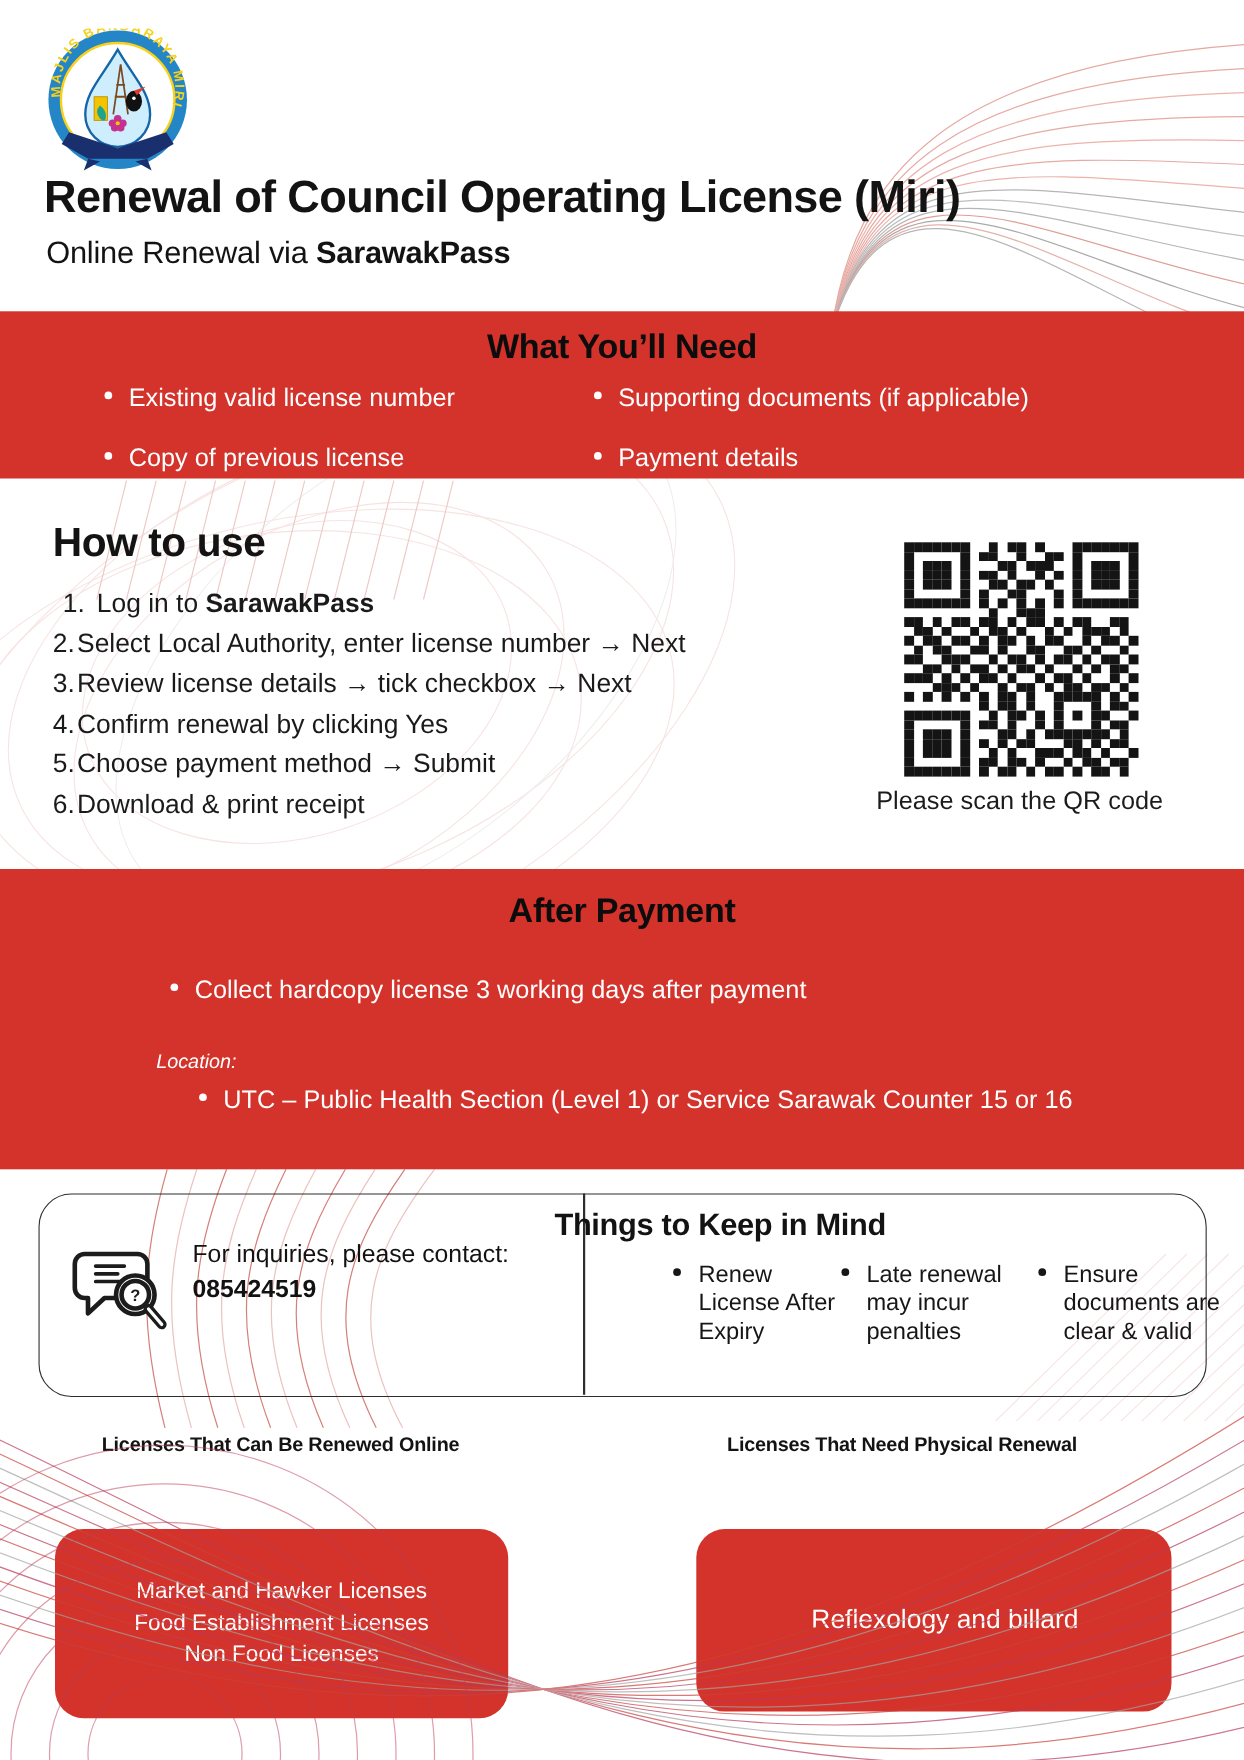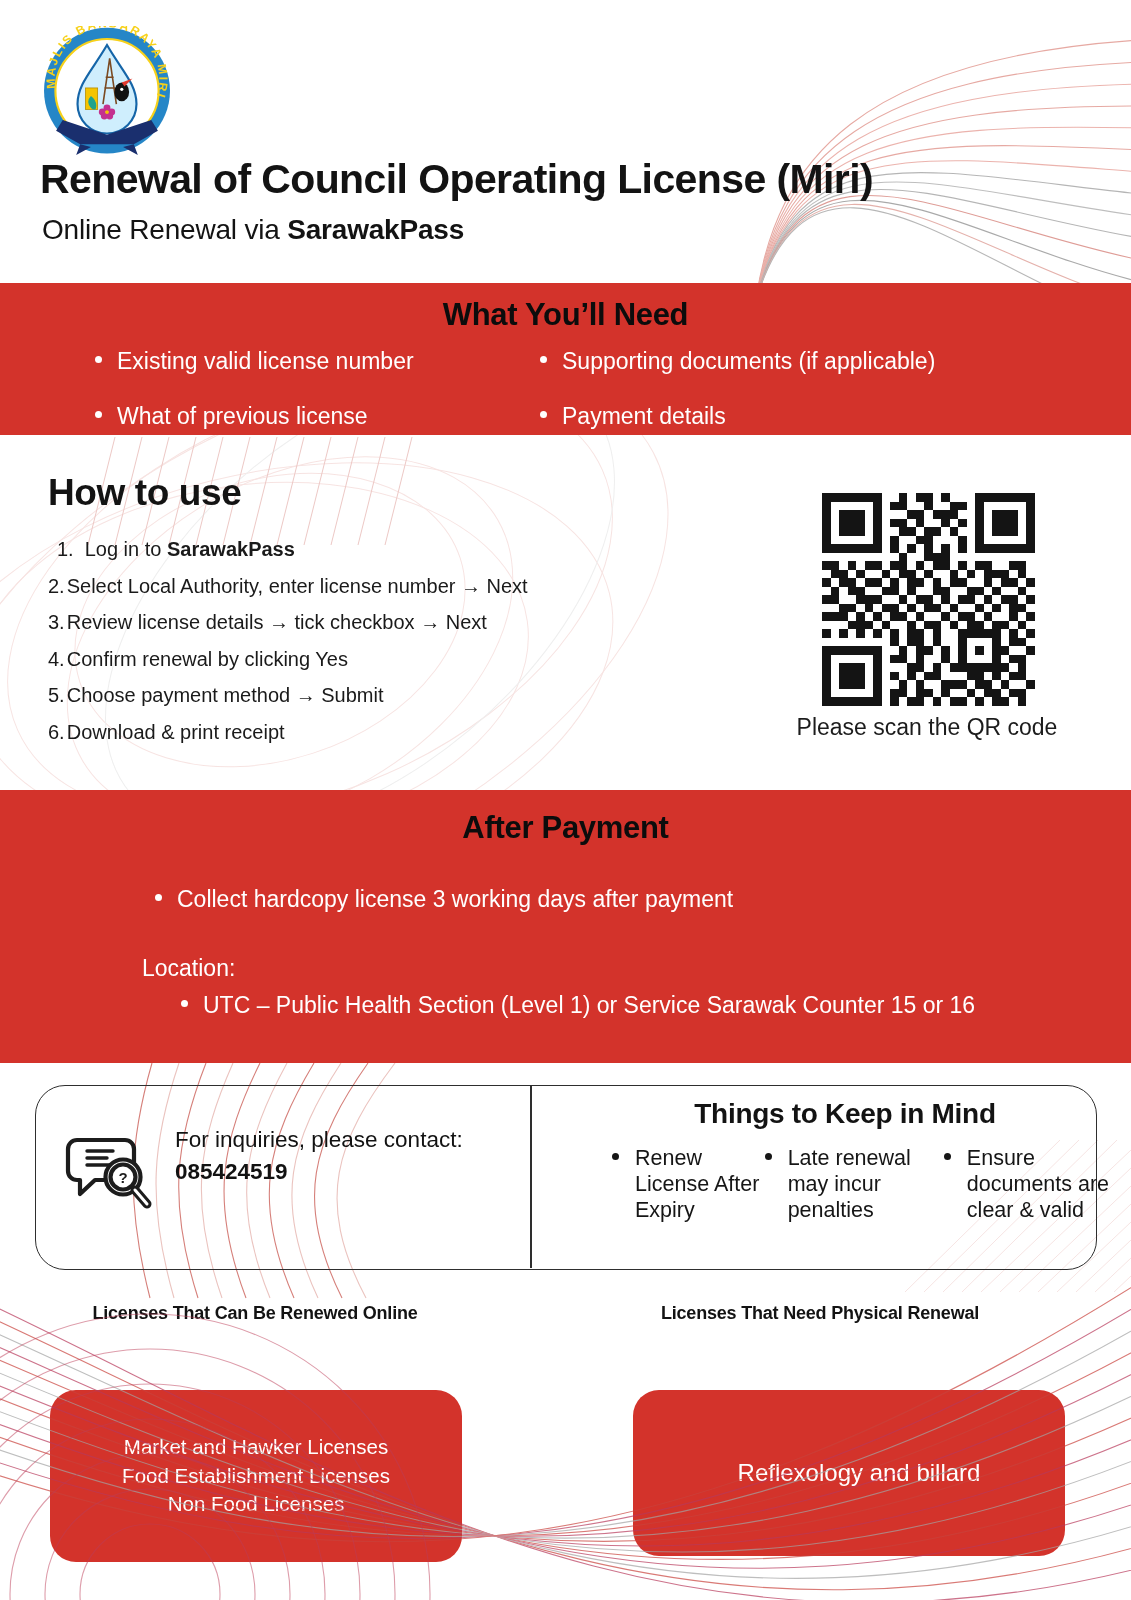--- a/index.html
+++ b/index.html
@@ -27,44 +27,44 @@
   .band h2{margin:14px 0 0 0; text-align:center; font-size:31px; font-weight:800; color:#0c0c0c; letter-spacing:-0.3px;}
   .need-cols{display:flex; margin:13px 0 0 95px;}
   .need-col{display:flex; flex-direction:column; gap:25px;}
   .need-col.left{width:445px;}
   .bullet-item{display:flex; align-items:baseline; color:#fff; font-size:23px; line-height:30px;}
   .dot{width:7px; height:7px; border-radius:50%; background:#fff; flex:0 0 7px; margin-right:15px; position:relative; top:-6px;}
   .dot.dark{background:#161616;}
 
   
   .howto-title{left:48px; top:472px; font-size:37px; font-weight:800; letter-spacing:-0.4px;}
-  .steps{left:48px; top:531px; width:740px; font-size:20px; color:#1a1a1a;}
+  .steps{left:48px; top:531px; width:740px; font-size:24px; color:#1a1a1a;}
   .step{line-height:36.5px; white-space:nowrap;}
   .step .num{margin-right:2px;}
   .step.first .num{margin-left:9px; margin-right:11px;}
   .step b{font-weight:800;}
 
   
   .qr-wrap{left:822px; top:493px;}
   .qr{display:grid; grid-template-columns:repeat(25,8.5px); grid-auto-rows:8.5px;}
   .qr .m{background:#141414;}
   .qr-caption{left:752px; top:714px; width:350px; text-align:center; font-size:23px; color:#1c1c1c;}
 
   
   .ap-bullet1{margin:38px 0 0 155px;}
-  .ap-loc{margin:41px 0 0 142px; color:#fff; font-size:23px;}
+  .ap-loc{margin:41px 0 0 142px; color:#fff; font-size:18px;font-style:italic;}
   .ap-bullet2{margin:8px 0 0 181px;}
 
   
   .infobox{left:35px; top:1085px; width:1060px; height:183px; border:1.6px solid #2e2e2e; border-radius:30px; background:transparent;}
   .divider{left:530px; top:1085px; width:1.6px; height:183px; background:#2e2e2e;}
   .contact-icon{left:63px; top:1120px; width:100px; height:104px;}
   .contact-text{left:175px; top:1124px; font-size:22.5px; line-height:31.5px; color:#121212;}
   .contact-text .phone{font-weight:800;}
-  .mind-title{left:568px; top:1098px; width:554px; text-align:center; font-size:28px; font-weight:800; letter-spacing:-0.3px;}
+  .mind-title{left:504px; top:1098px; width:554px; font-size:28px; font-weight:800; letter-spacing:-0.3px;}
   .mind-list{left:612px; top:1145px; display:flex; flex-direction:row; gap:5px;}
   .mind-item{display:flex; align-items:baseline; font-size:21.5px; line-height:26px; color:#161616;}
   .mind-item .dot{margin-right:16px; top:-5px;}
 
   
   .bottom-heading{top:1296px; width:360px; text-align:center; font-size:18px; font-weight:700; line-height:35px; letter-spacing:-0.2px;}
   .bh-left{left:75px;}
   .bh-right{left:640px;}
   .redbox{background:var(--red); border-radius:26px; display:flex; align-items:center; justify-content:center; text-align:center; color:#fff;}
   .rb-left{left:50px; top:1390px; width:412px; height:172px; font-size:20.5px; line-height:28.5px;}
@@ -177,21 +177,21 @@
     <div class="abs band band1">
       <h2>What You’ll Need</h2>
       <div class="need-cols">
         <div class="need-col left">
           <div class="bullet-item">
               <span class="dot"></span>
               <span>Existing valid license number</span>
             </div>
           <div class="bullet-item">
               <span class="dot"></span>
-              <span>What of previous license</span>
+              <span>Copy of previous license</span>
             </div>
         </div>
         <div class="need-col">
           <div class="bullet-item">
               <span class="dot"></span>
               <span>Supporting documents (if applicable)</span>
             </div>
           <div class="bullet-item">
               <span class="dot"></span>
               <span>Payment details</span>

